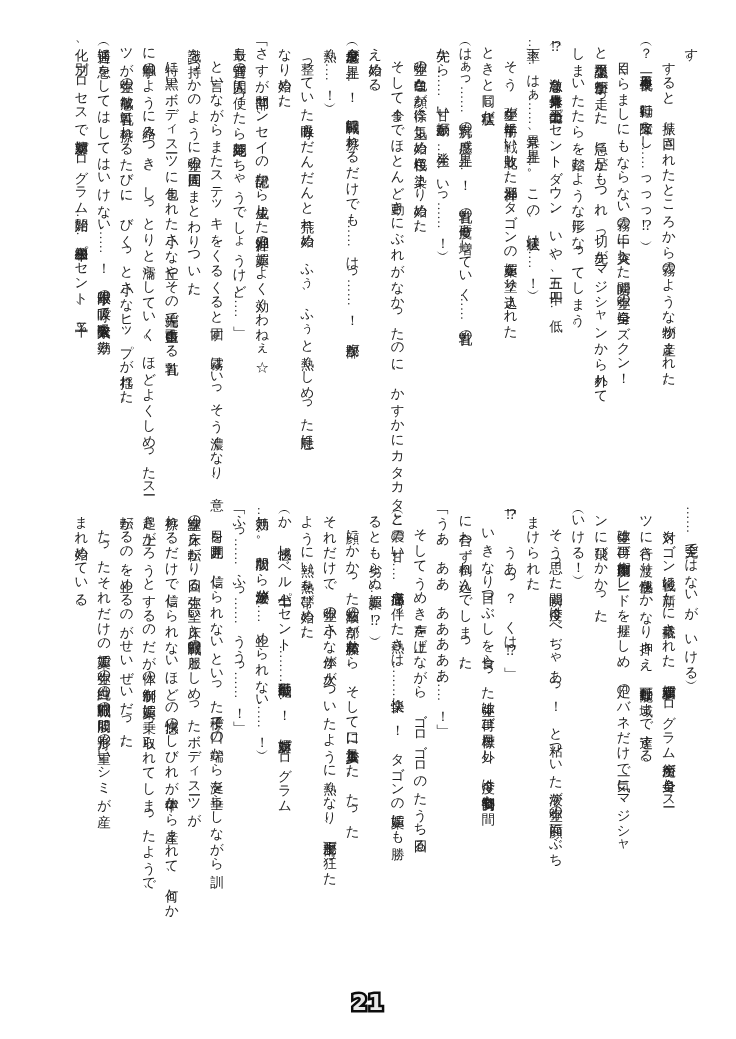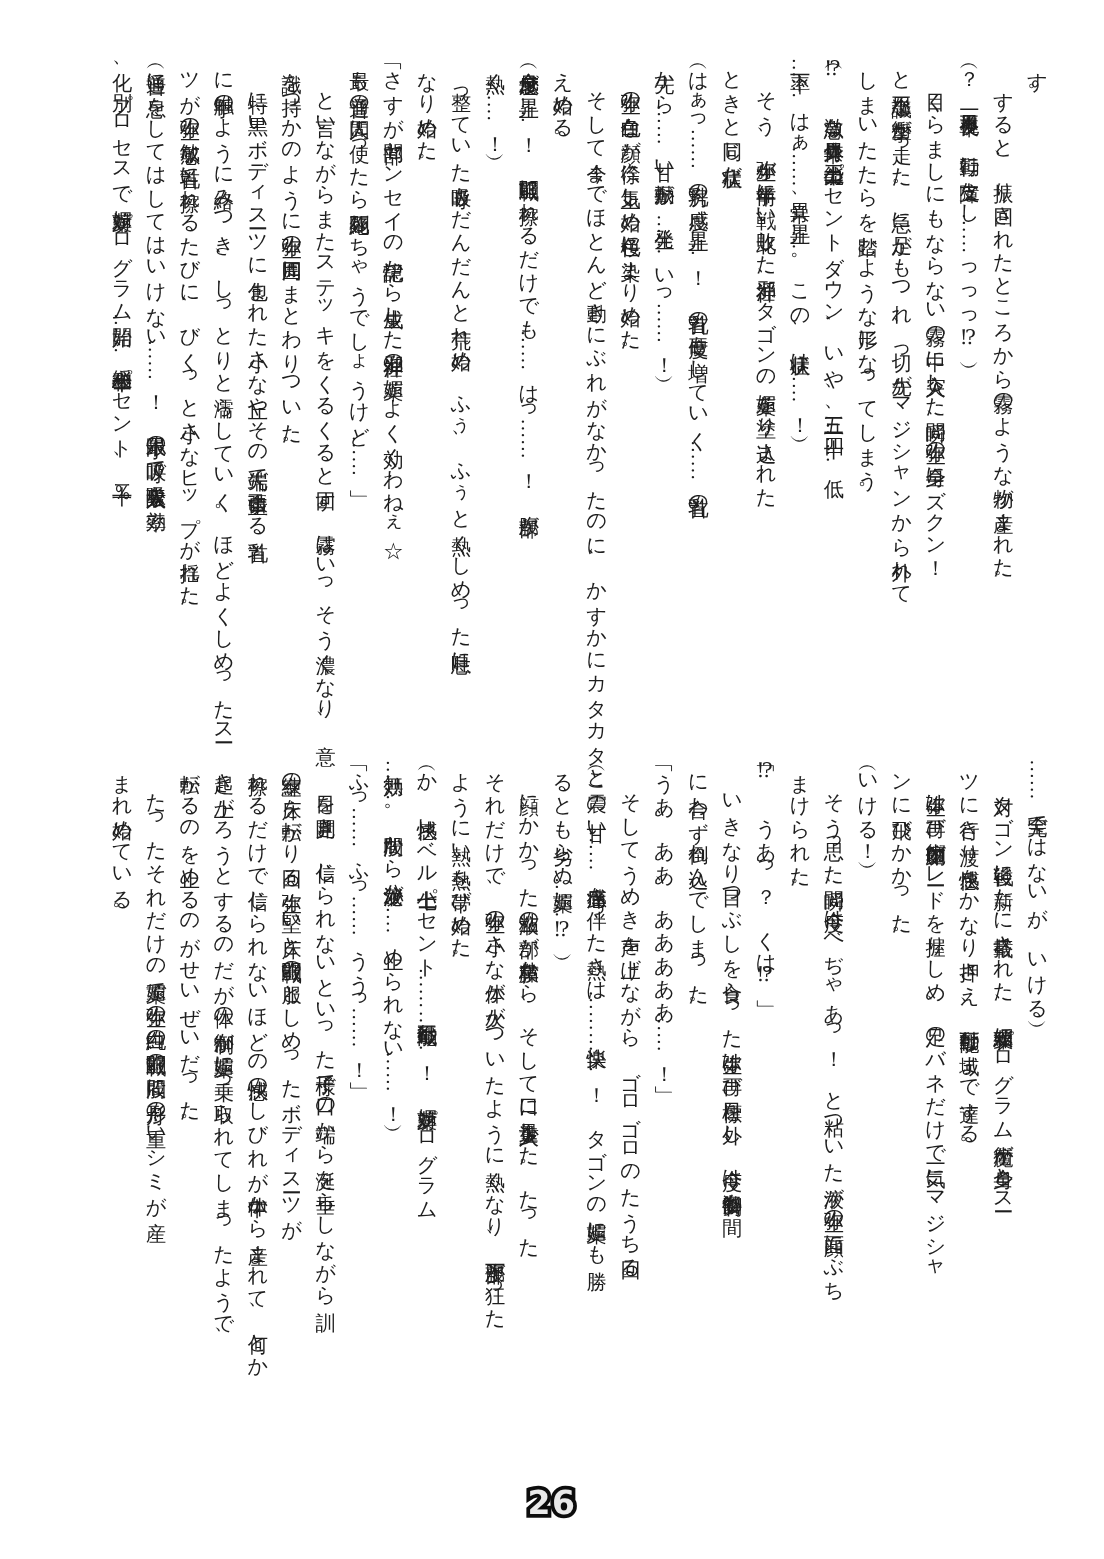--- a/index.html
+++ b/index.html
@@ -110,15 +110,15 @@
       <p class="vline">「ふっ……ふっ……ううっ……！」</p>
       <p class="vline">　目を見開き、信じられないといった様子で口の端から涎を垂らしながら訓</p>
       <p class="vline">練室の床を転がり回る弥生。堅い床と戦闘服の服としめったボディスーツが</p>
       <p class="vline">擦れるだけで信じられないほどの快感のしびれが体中から産まれて、何とか</p>
       <p class="vline">起き上がろうとするのだが体の制御が媚薬に乗っ取られてしまったようで、</p>
       <p class="vline">転がるのを止めるのがせいぜいだった。</p>
       <p class="vline">　たったそれだけの媚薬で弥生の純白の戦闘服の股間に舟形の重いシミが産</p>
       <p class="vline">まれ始めている。</p>
     </div>
 
-  <div class="page-number">26</div>
+  <div class="page-number">21</div>
 
 </div>
 
 </body></html>

